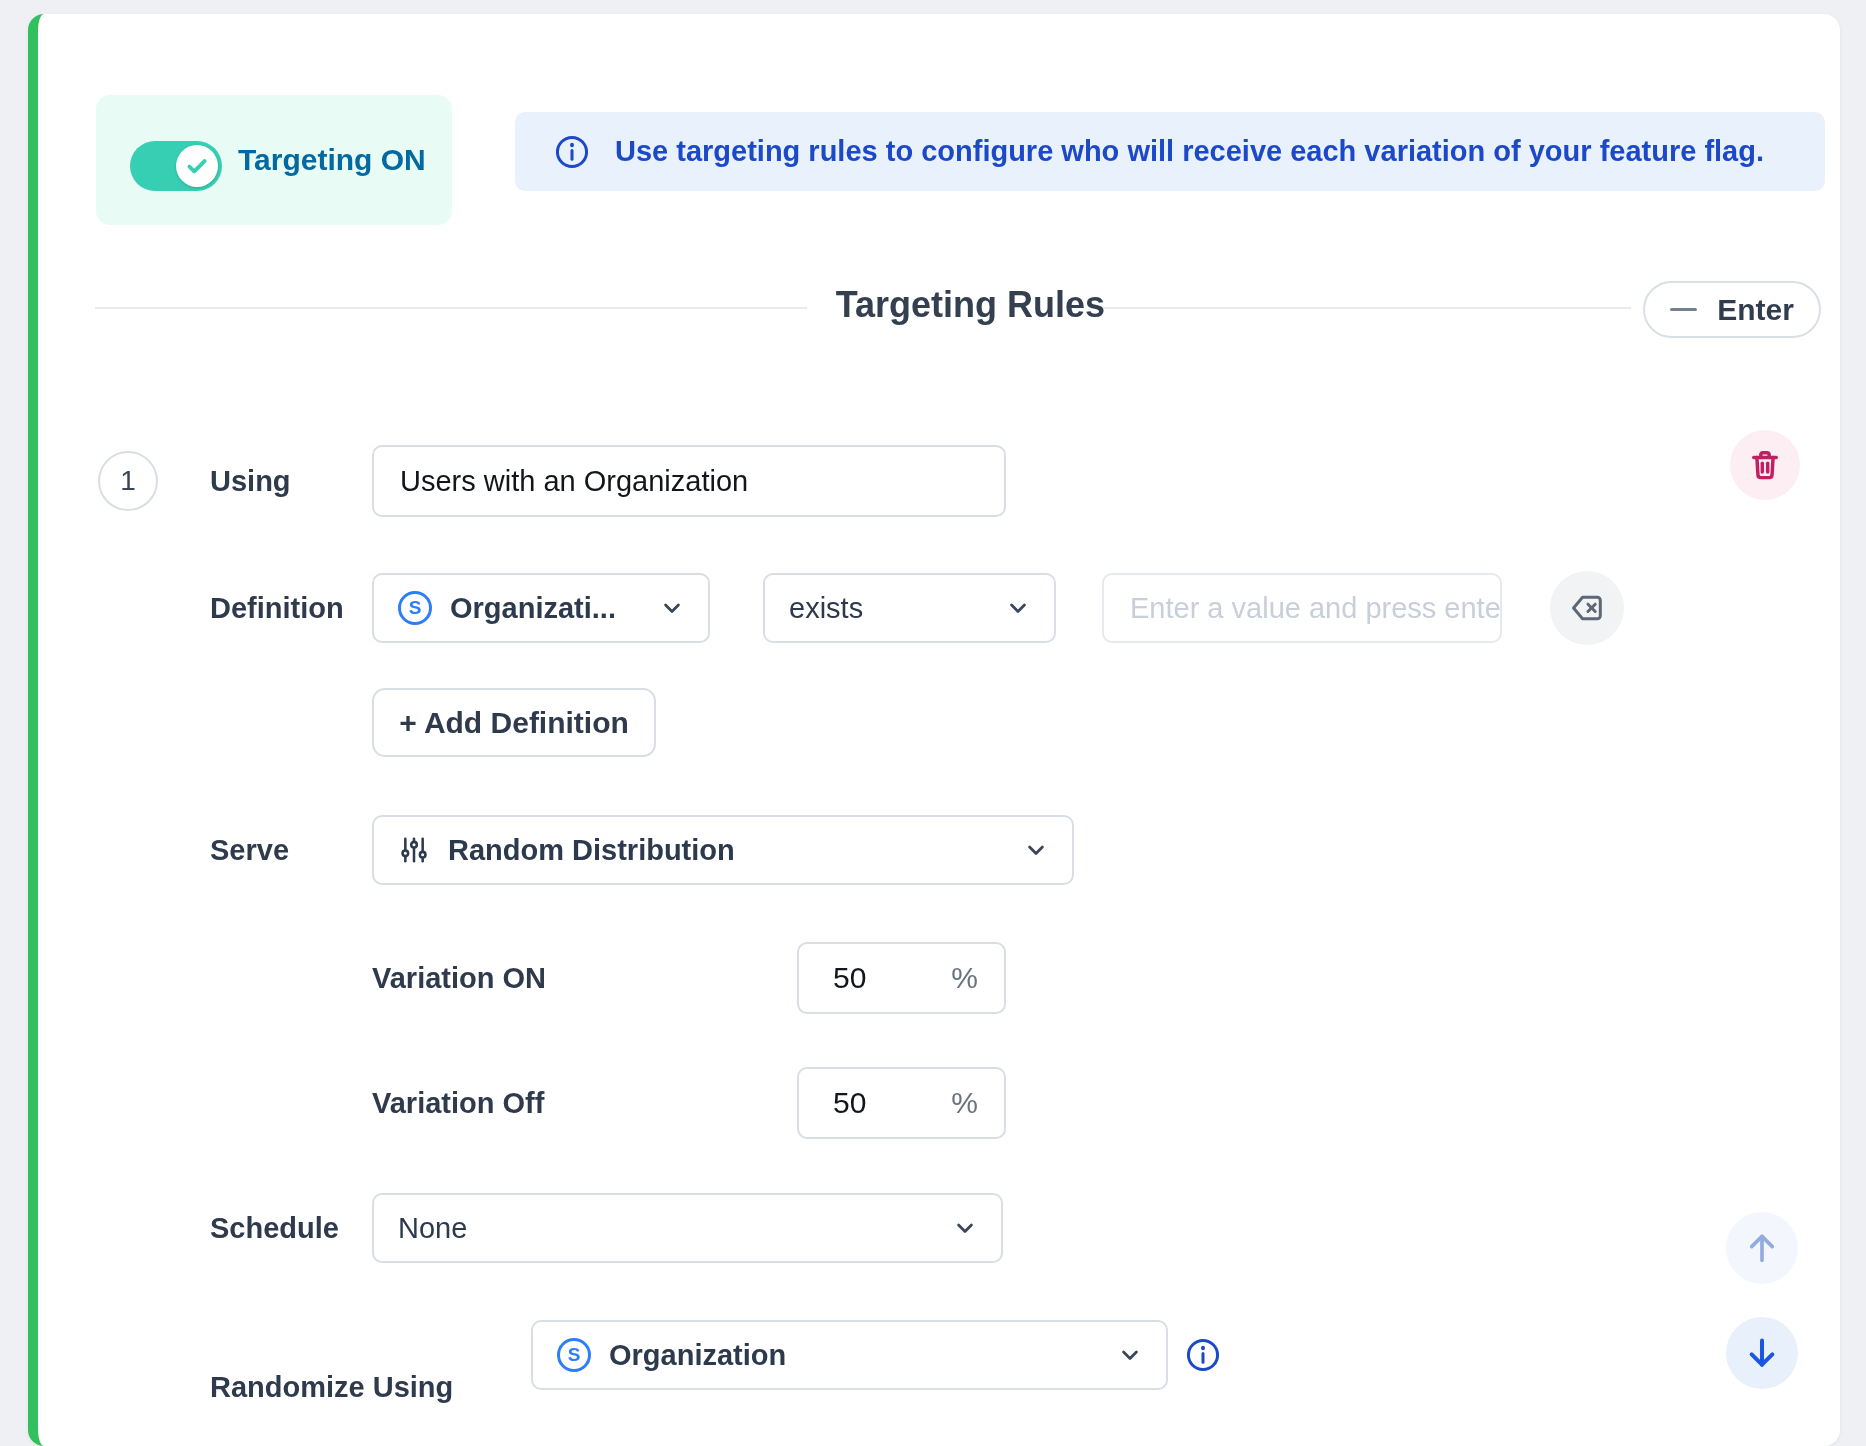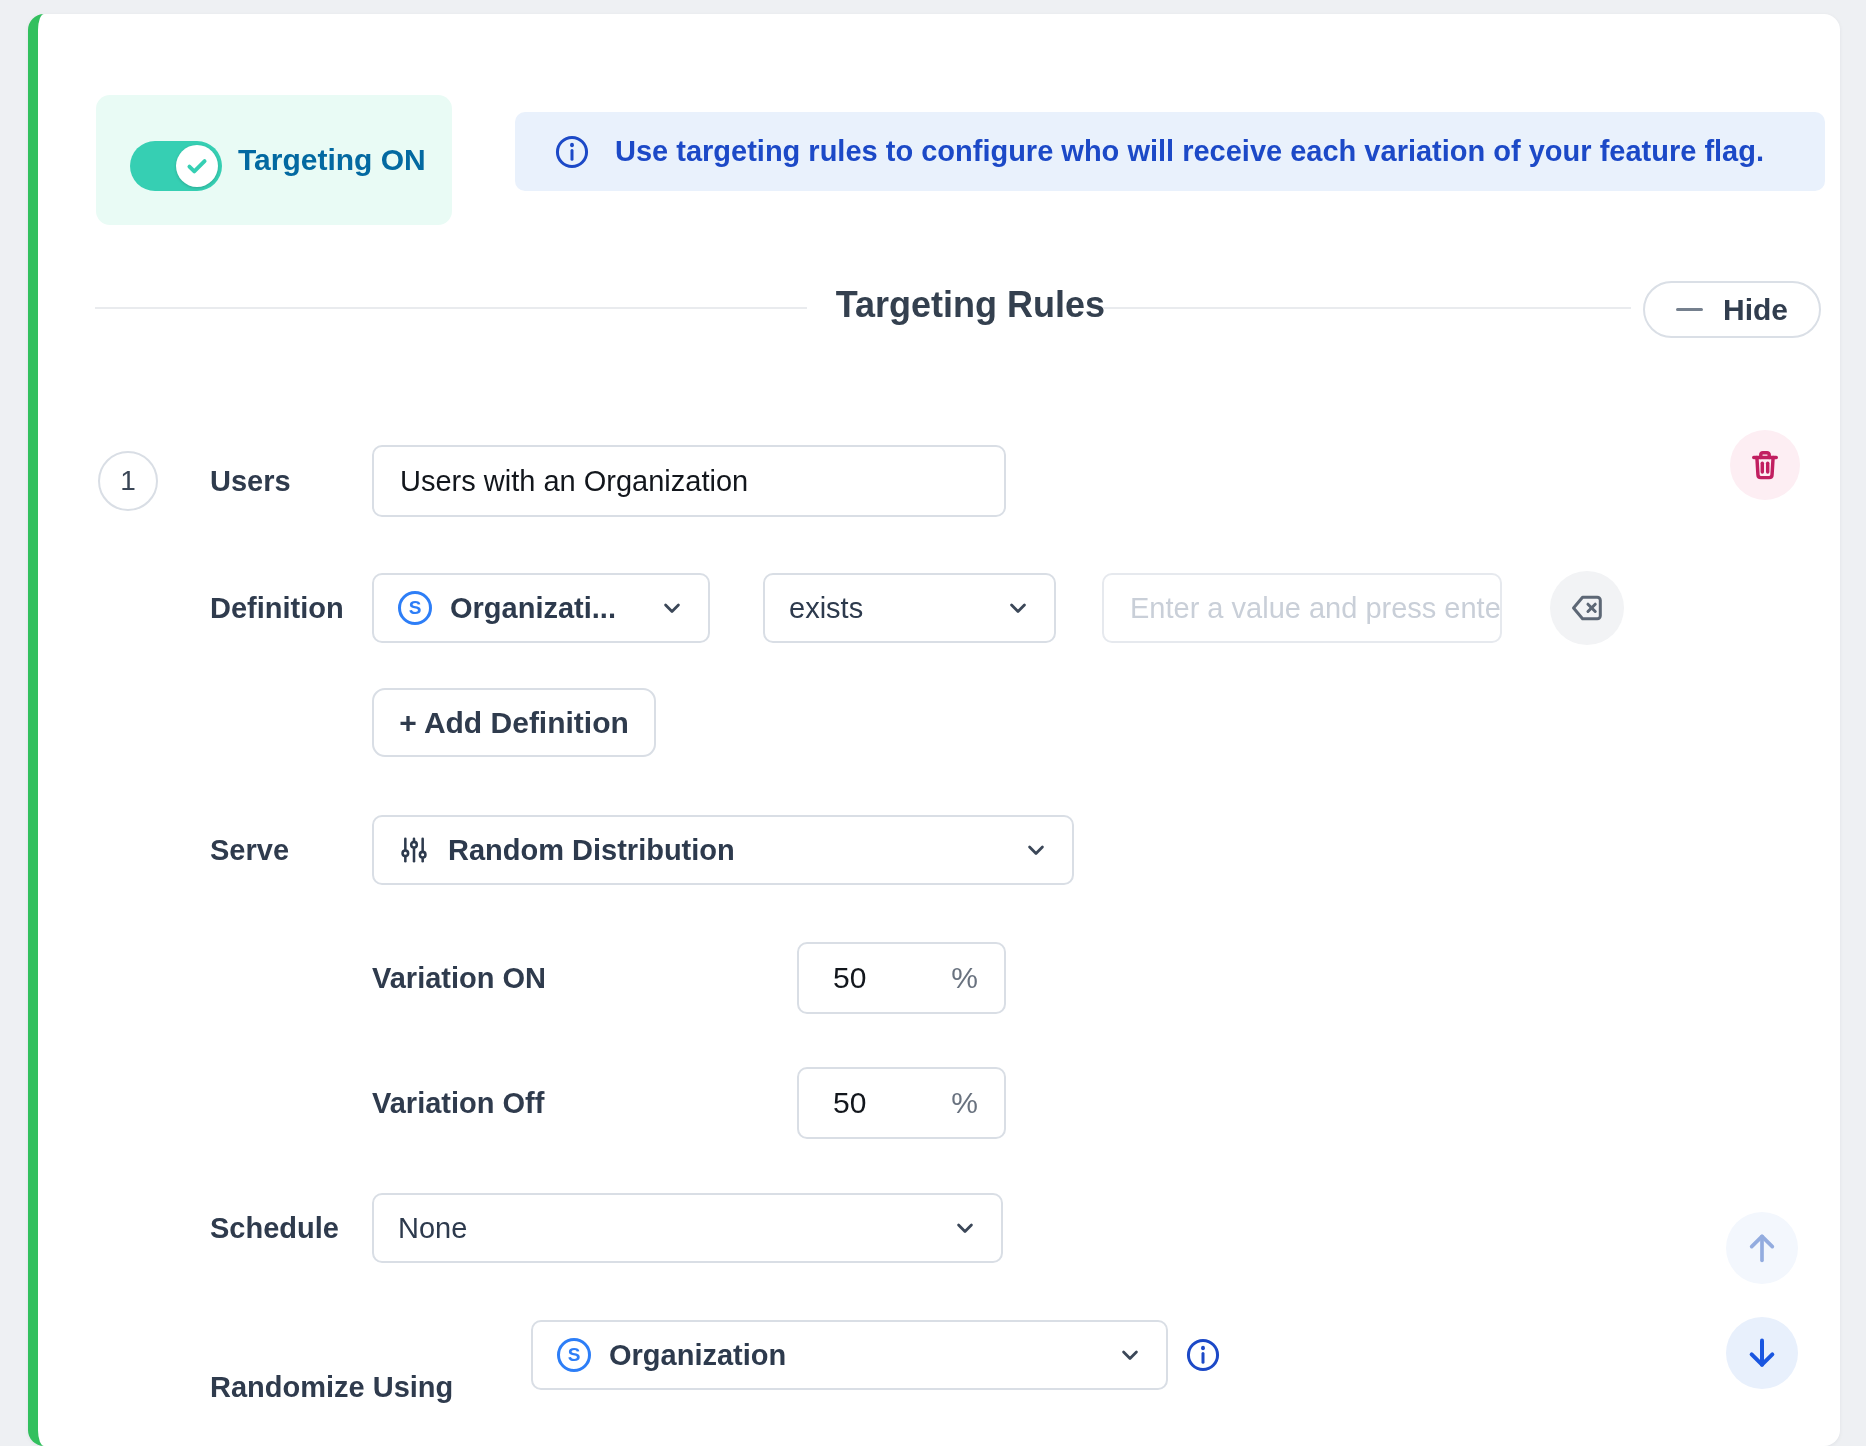--- a/index.html
+++ b/index.html
@@ -135,25 +135,25 @@
         </svg>
     </span>
     <span class="banner-text">Use targeting rules to configure who will receive each variation of your feature flag.</span>
   </div>
 
   <div class="abs divline" style="left:57px;top:293px;width:712px;"></div>
   <div class="abs section-title" style="left:767px;top:270px;">Targeting Rules</div>
   <div class="abs divline" style="left:1065px;top:293px;width:528px;"></div>
   <div class="abs hide-btn" style="left:1605px;top:267px;">
     <span class="hide-dash"></span>
-    <span class="hide-label">Hide</span>
+    <span class="hide-label">Enter</span>
   </div>
 
   <div class="abs rule-num" style="left:60px;top:437px;">1</div>
-  <div class="abs field-label" style="left:172px;top:432px;">Users</div>
+  <div class="abs field-label" style="left:172px;top:432px;">Using</div>
   <input class="abs text-input" style="left: 334px; top: 431px; width: 634px; height: 72px;" readonly="" value="Users with an Organization">
   <button class="abs icon-btn trash-btn" style="left:1692px;top:416px;">
     <span style="display:flex;">
       <svg width="36" height="36" viewBox="0 0 24 24" fill="none" stroke="#c11f60" stroke-width="2.3" stroke-linecap="round" stroke-linejoin="round">
           <path d="M4.5 7h15"></path>
           <path d="M9.2 7V5.2A1.4 1.4 0 0 1 10.6 3.8h2.8a1.4 1.4 0 0 1 1.4 1.4V7"></path>
           <path d="M6.6 7l.7 11.6a1.9 1.9 0 0 0 1.9 1.8h5.6a1.9 1.9 0 0 0 1.9-1.8L17.4 7"></path>
           <line x1="10.2" y1="10.8" x2="10.2" y2="16.6"></line>
           <line x1="13.8" y1="10.8" x2="13.8" y2="16.6"></line>
         </svg>

